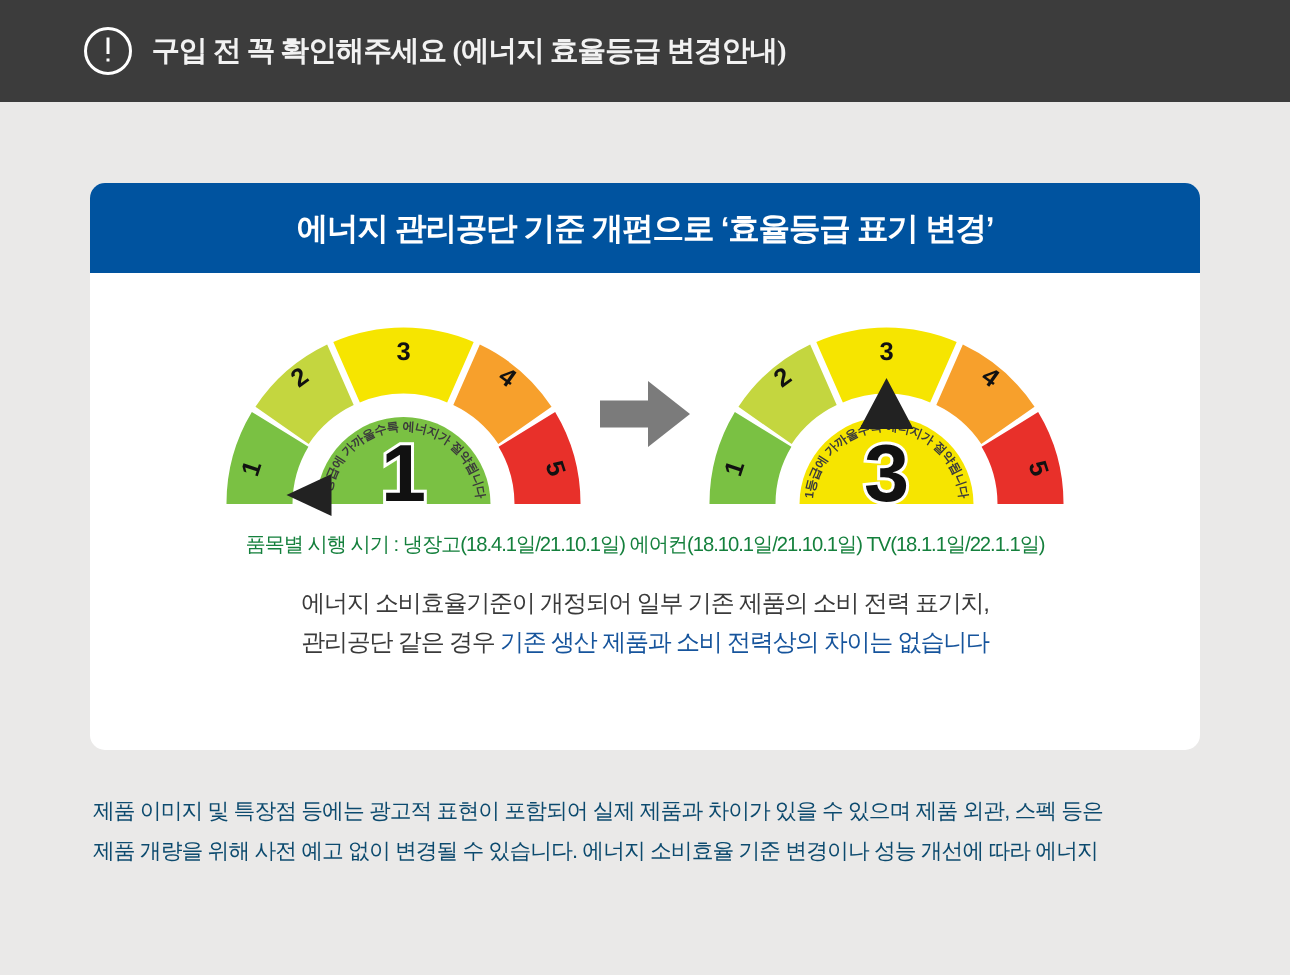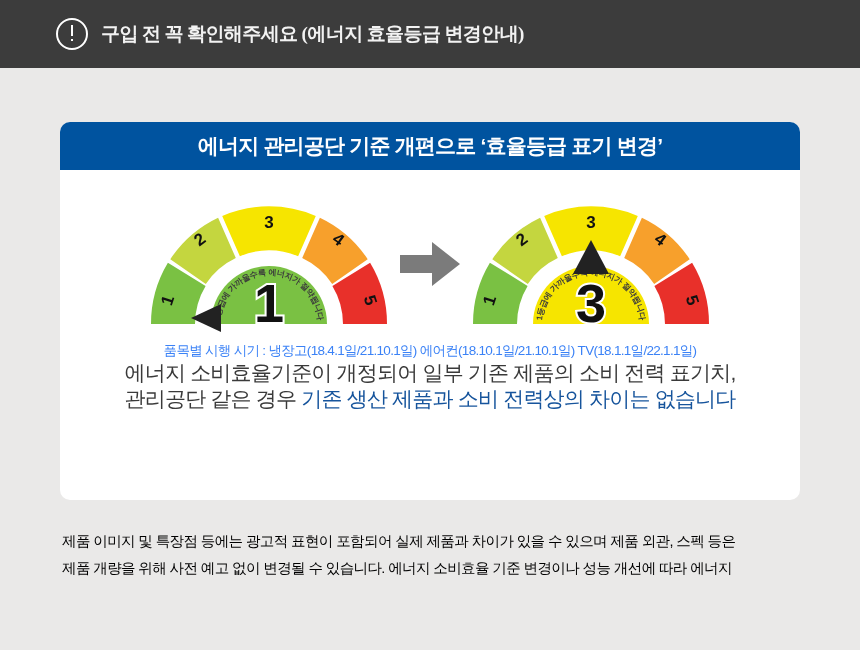--- a/index.html
+++ b/index.html
@@ -73,21 +73,21 @@
     position: absolute;
     left: 60px;
     top: 122px;
     width: 740px;
     height: 378px;
     background: #ffffff;
     border-radius: 10px;
     box-shadow: 0 0 0 0 rgba(0,0,0,0);
   }
   .card-header {
-    height: 48px;
+    height: 60px;
     background: #00539f;
     border-radius: 10px 10px 0 0;
     display: flex;
     align-items: center;
     justify-content: center;
   }
   .card-header-title {
     color: #ffffff;
     font-size: 21px;
     font-weight: bold;
@@ -150,48 +150,49 @@
     height: 128px;
     flex: 0 0 auto;
     display: flex;
     align-items: center;
     justify-content: center;
   }
 
   
   .caption {
     text-align: center;
-    color: #3b82f6;
+    color: #15803d;
     font-size: 13.5px;
     letter-spacing: -0.7px;
     margin-top: 14px;
     white-space: nowrap;
   }
 
   
   .para {
     text-align: center;
+    margin-top: 18px;
     line-height: 26px;
     color: #3a3a3a;
-    font-size: 21px;
+    font-size: 16px;
     letter-spacing: -0.8px;
   }
   .para .line { display: block; white-space: nowrap; }
   .para .hl {
     color: #16549c;
     font-weight: normal;
   }
 
   
   .footnote {
     position: absolute;
     left: 62px;
     top: 528px;
     width: 740px;
-    color: #000000;
+    color: #0c4a6e;
     font-size: 14.5px;
     line-height: 27px;
     letter-spacing: -0.6px;
   }
   .footnote .line { display: block; white-space: nowrap; }
 </style>
 </head>
 <body>
 
 <div class="topbar">

